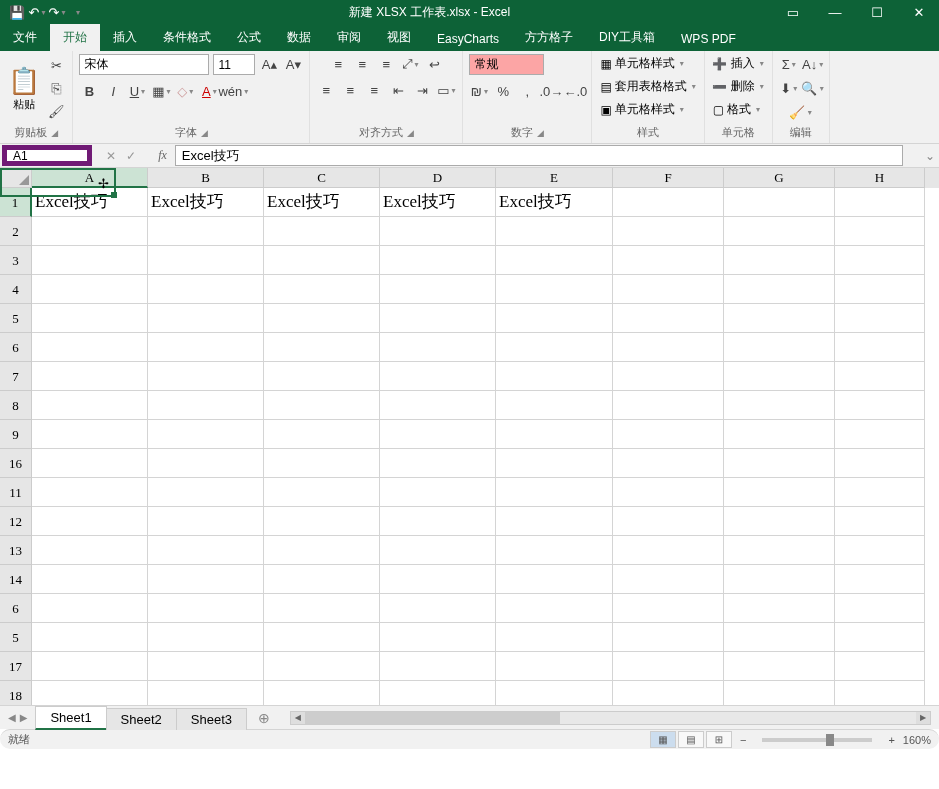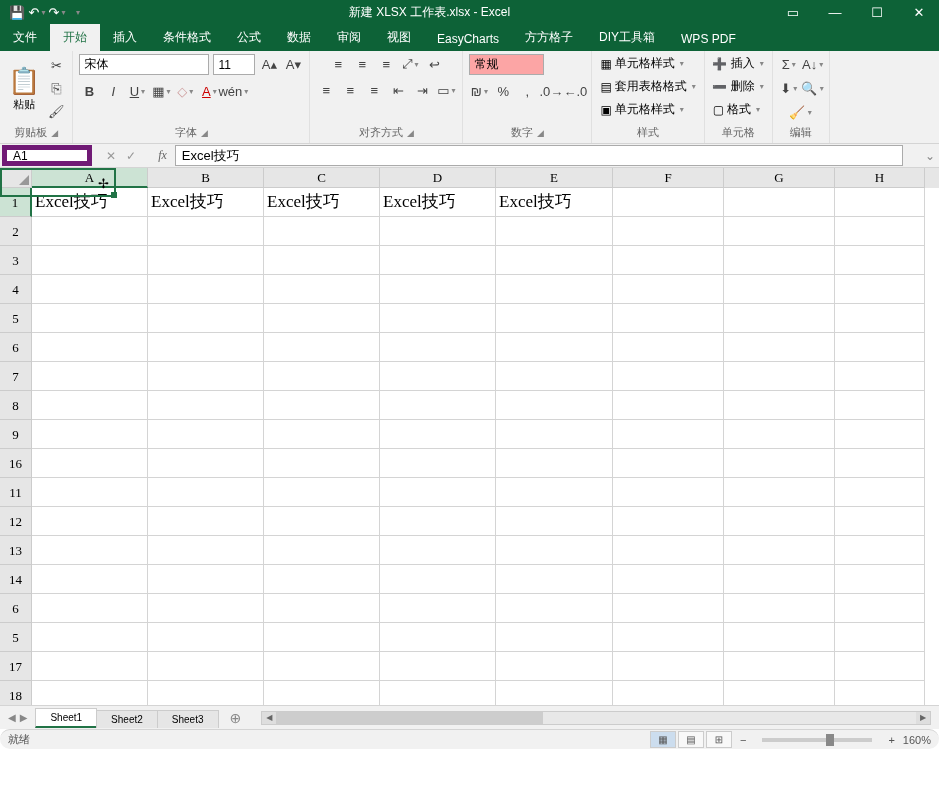--- a/index.html
+++ b/index.html
@@ -50,21 +50,21 @@
 .crow{display:flex;height:29px;}
 .cell{border-right:1px solid #d4d4d4;border-bottom:1px solid #d4d4d4;padding:2px 3px;font-size:17px;font-family:SimSun,serif;overflow:hidden;white-space:nowrap;cursor:cell;}
 .cell.c0{width:116px;}.cell.c1{width:116px;}.cell.c2{width:116px;}.cell.c3{width:116px;}.cell.c4{width:117px;}.cell.c5{width:111px;}.cell.c6{width:111px;}.cell.c7{width:90px;}
 .active-cell{position:absolute;left:0;top:0;width:116px;height:29px;border:2px solid #217346;pointer-events:none;}
 .active-cell::after{content:"";position:absolute;right:-3px;bottom:-3px;width:6px;height:6px;background:#217346;}
 .cursor-ico{position:absolute;left:98px;top:8px;font-size:13px;color:#000;pointer-events:none;}
 .sheetbar{height:24px;background:#f1f1f1;border-top:1px solid #d4d4d4;display:flex;align-items:center;}
 .sheet-nav{display:flex;gap:4px;padding:0 8px;color:#888;}
 .sheet-nav span{cursor:pointer;font-size:10px;}
 .sheettabs{display:flex;align-items:flex-end;}
-.sheettab{padding:3px 14px;border:1px solid #ccc;border-bottom:none;background:#e6e6e6;font-size:10px;cursor:pointer;margin-right:-1px;}
+.sheettab{padding:3px 14px;border:1px solid #ccc;border-bottom:none;background:#e6e6e6;font-size:13px;cursor:pointer;margin-right:-1px;}
 .sheettab.active{background:#fff;border-bottom:2px solid #217346;}
 .addsheet{padding:0 12px;color:#888;cursor:pointer;font-size:14px;}
 .hscroll{flex:1;margin:0 8px;height:14px;background:#e8e8e8;position:relative;border:1px solid #ccc;}
 .hscroll-thumb{position:absolute;left:14px;top:0;bottom:0;width:40%;background:#cdcdcd;}
 .hscroll-arr{position:absolute;top:0;bottom:0;width:14px;background:#dedede;display:flex;align-items:center;justify-content:center;font-size:8px;color:#666;}
 .statusbar{height:20px;background:#f1f1f1;border-top:1px solid #d4d4d4;display:flex;align-items:center;padding:0 8px;font-size:11px;color:#555;border-radius:10px;}
 .statusbar .views{margin-left:auto;display:flex;align-items:center;gap:2px;}
 .view-btn{width:26px;height:17px;border:1px solid #ccc;display:flex;align-items:center;justify-content:center;cursor:pointer;font-size:10px;background:#f8f8f8;}
 .view-btn.active{background:#cde;}
 .zoom-slider{width:110px;height:4px;background:#ccc;margin:0 8px;position:relative;}

